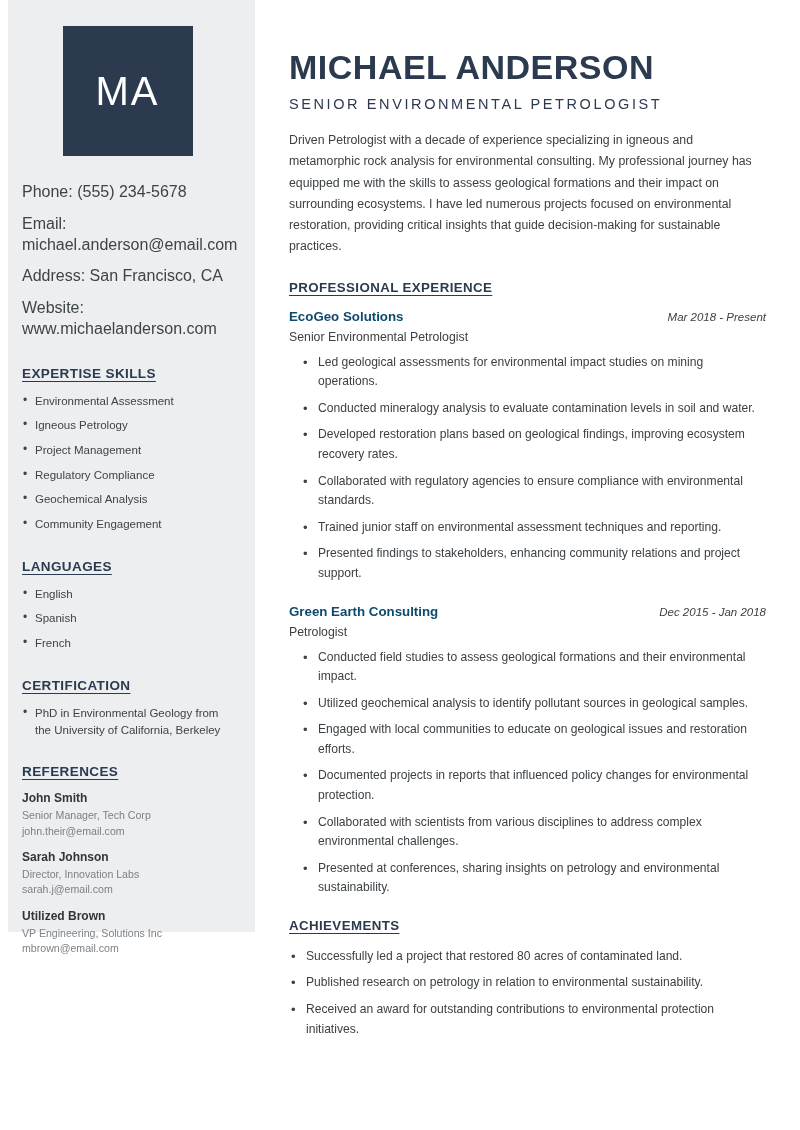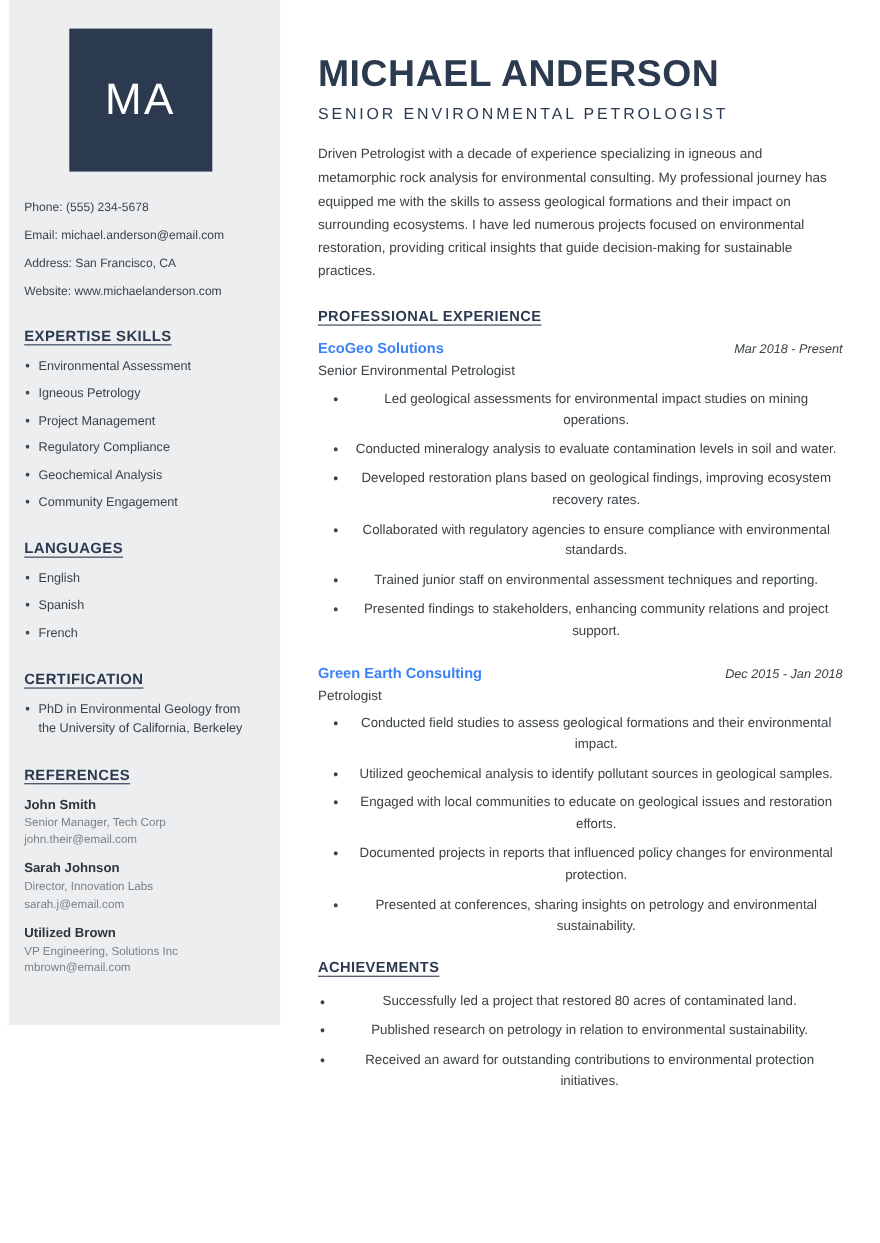--- a/index.html
+++ b/index.html
@@ -49,21 +49,21 @@
     background: #2b3a4f;
     color: #ffffff;
     display: flex;
     align-items: center;
     justify-content: center;
     font-size: 40px;
     letter-spacing: 2px;
     font-weight: 400;
   }
   .contact-line {
-    font-size: 11px;
+    font-size: 16px;
     color: #3d4449;
     margin-bottom: 11px;
     line-height: 1.3;
   }
   .side-section {
     margin-top: 26px;
   }
   .side-heading {
     font-size: 13.5px;
     font-weight: bold;
@@ -145,39 +145,38 @@
     margin-bottom: 14px;
   }
   .job-row {
     display: flex;
     justify-content: space-between;
     align-items: baseline;
   }
   .company {
     font-size: 13.3px;
     font-weight: bold;
-    color: #3b82f6;
+    color: #0c4a6e;
   }
   .dates {
     font-size: 11.5px;
     font-style: italic;
     color: #3b4145;
     white-space: nowrap;
   }
   .role {
     font-size: 12.3px;
     color: #3b4145;
     margin-top: 6px;
     margin-bottom: 9px;
   }
   ul.main-list {
     list-style: none;
     margin: 0 0 20px 0;
     padding: 0 0 0 14px;
-    text-align: center;
   }
   ul.main-list li {
     font-size: 12.1px;
     color: #3b4145;
     line-height: 1.62;
     margin-bottom: 7px;
     padding-left: 15px;
     position: relative;
   }
   ul.main-list li::before {
@@ -290,20 +289,21 @@
       <div class="job-row">
         <span class="company">Green Earth Consulting</span>
         <span class="dates">Dec 2015 - Jan 2018</span>
       </div>
       <div class="role">Petrologist</div>
       <ul class="main-list">
         <li>Conducted field studies to assess geological formations and their environmental impact.</li>
         <li>Utilized geochemical analysis to identify pollutant sources in geological samples.</li>
         <li>Engaged with local communities to educate on geological issues and restoration efforts.</li>
         <li>Documented projects in reports that influenced policy changes for environmental protection.</li>
+        <li>Collaborated with scientists from various disciplines to address complex environmental challenges.</li>
         <li>Presented at conferences, sharing insights on petrology and environmental sustainability.</li>
       </ul>
     </section>
 
     <div class="main-heading">ACHIEVEMENTS</div>
     <ul class="main-list ach-list">
       <li>Successfully led a project that restored 80 acres of contaminated land.</li>
       <li>Published research on petrology in relation to environmental sustainability.</li>
       <li>Received an award for outstanding contributions to environmental protection initiatives.</li>
     </ul>

